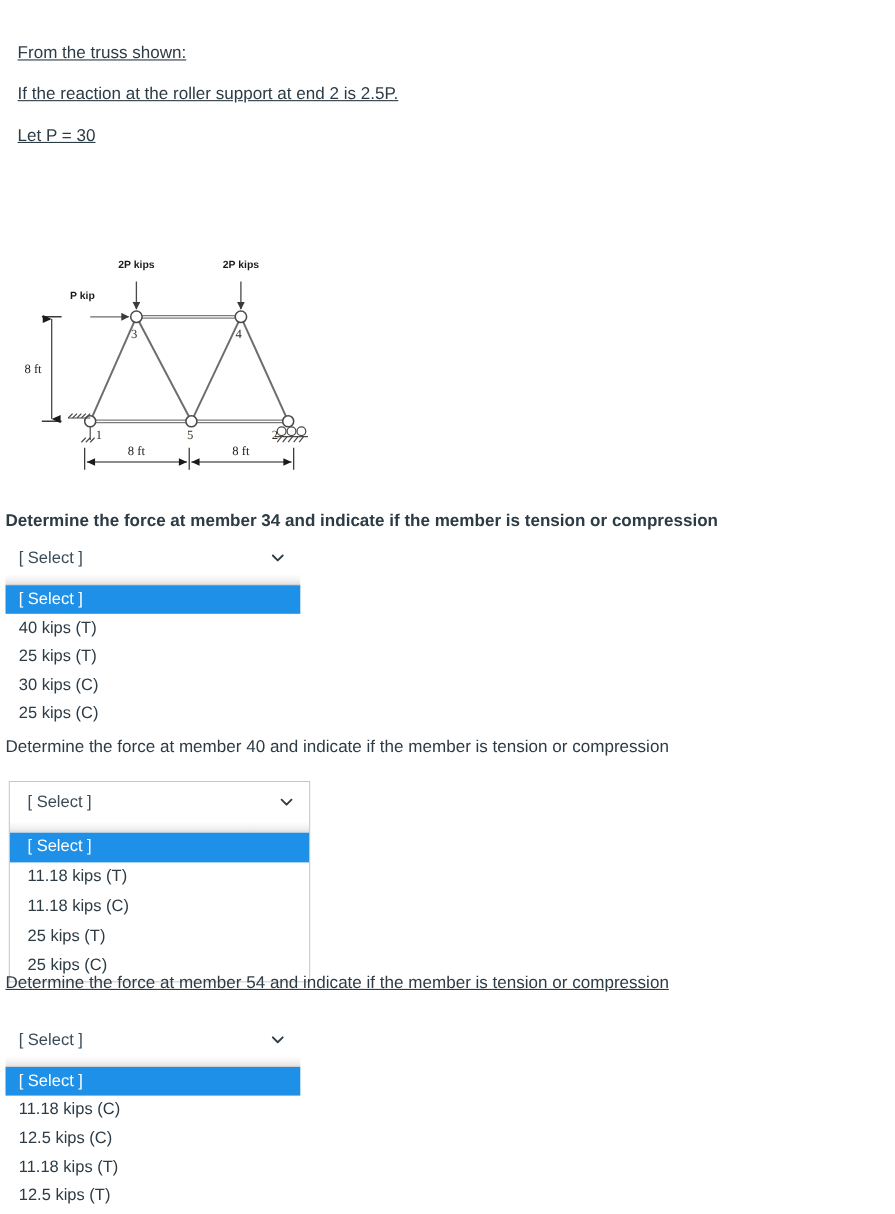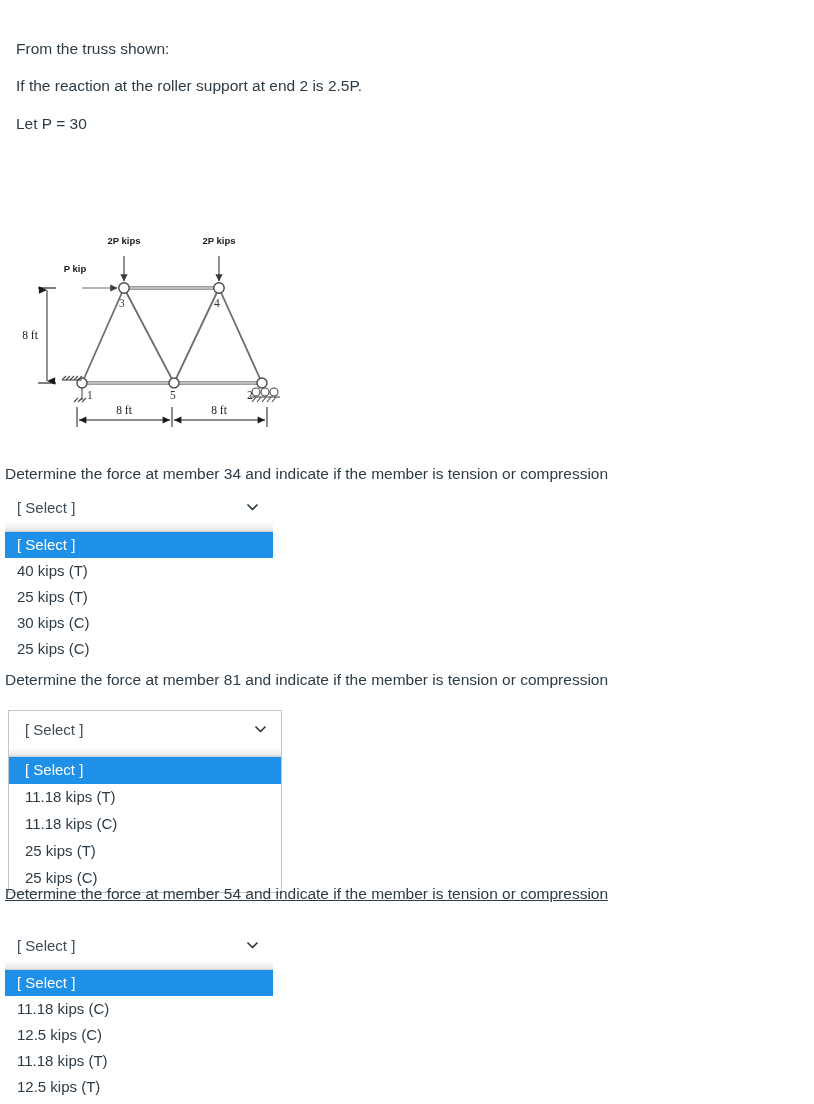--- a/index.html
+++ b/index.html
@@ -15,20 +15,21 @@
     color: #2d3b45;
     overflow: hidden;
   }
 
   
   .prompt-block {
     position: absolute;
     left: 0;
     top: 30px;
     width: 656px;
+    text-decoration: underline;
   }
   .prompt-line {
     font-size: 15.5px;
     line-height: 1.25;
     color: #2d3b45;
     padding: 9px 0 9px 16px;
     white-space: nowrap;
   }
   .prompt-line.indent { padding-left: 21px; }
 
@@ -46,21 +47,21 @@
   .question {
     position: absolute;
     left: 0;
     width: 814px;
     font-size: 15.5px;
     color: #2d3b45;
     white-space: nowrap;
     padding-left: 5px;
     box-sizing: border-box;
   }
-  #q1 { top: 465px; }
+  #q1 { top: 465px; font-weight: bold; }
   #q2 { top: 671px; }
   #q3 { top: 885px; text-decoration: underline; }
 
   
   .select-group { position: absolute; }
 
   
   .select-display {
     position: relative;
     box-sizing: border-box;
@@ -253,21 +254,21 @@
   <div class="sel-strip"></div>
   <ul class="options">
     <li class="highlighted">[ Select ]</li>
     <li>40 kips (T)</li>
     <li>25 kips (T)</li>
     <li>30 kips (C)</li>
     <li>25 kips (C)</li>
   </ul>
 </div>
 
-<div class="question" id="q2">Determine the force at member 81 and indicate if the member is tension or compression</div>
+<div class="question" id="q2">Determine the force at member 40 and indicate if the member is tension or compression</div>
 
 <div class="select-group variant-b" id="d2">
   <div class="select-display">
     <span class="sel-text">[ Select ]</span>
     <span class="chev">
       <svg viewBox="0 0 13 13">
           <path d="M2,4.5 L6.5,9 L11,4.5" fill="none" stroke="#2d3b45" stroke-width="1.7" stroke-linecap="round" stroke-linejoin="round"></path>
         </svg>
     </span>
   </div>

